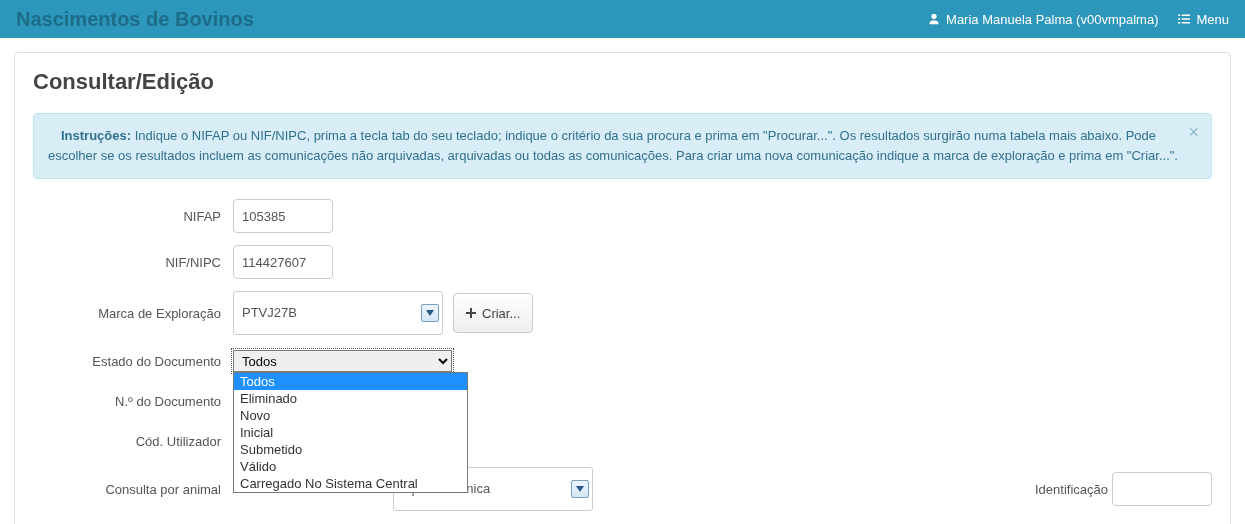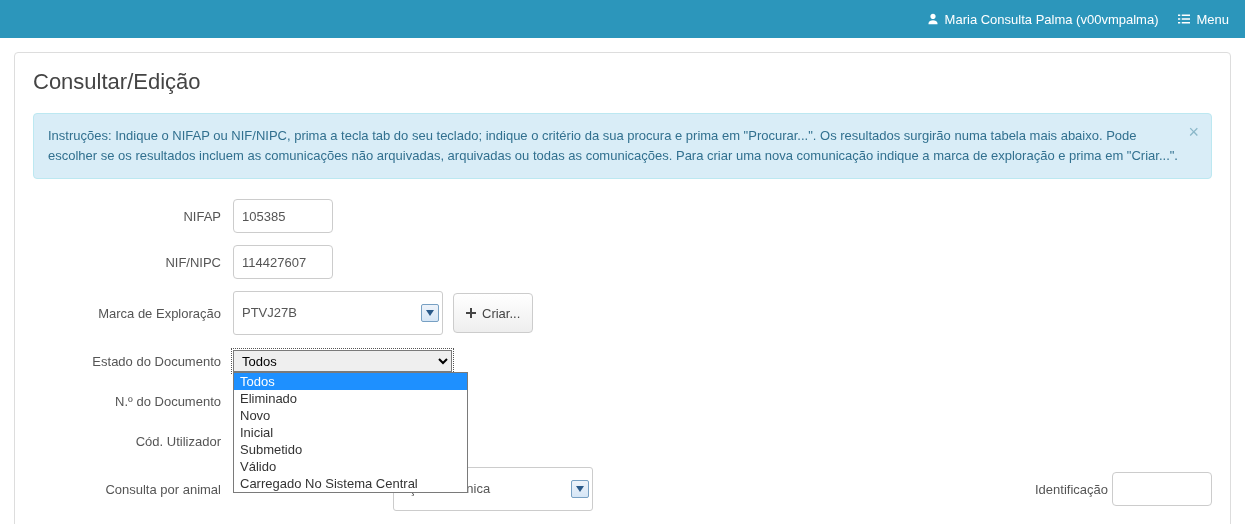--- a/index.html
+++ b/index.html
@@ -40,21 +40,21 @@
       padding: 14px;
     }
     .panel {
       background: #fff;
       border: 1px solid #ddd;
       border-radius: 4px;
       padding: 16px 18px 18px 18px;
     }
     .page-title {
       font-size: 22px;
-      font-weight: normal;
+      font-weight: bold;
       color: #444;
       margin-bottom: 18px;
     }
     .alert {
       position: relative;
       background: #d9edf7;
       border: 1px solid #bce8f1;
       color: #31708f;
       padding: 12px 32px 12px 14px;
       border-radius: 4px;
@@ -183,34 +183,35 @@
     .footer-row {
       display: flex;
       align-items: center;
       gap: 10px;
       border-top: 1px solid #eee;
       padding-top: 16px;
       margin-top: 26px;
     }
     .footer-spacer { flex: 1; }
     .arch-combo .combobox-text { width: 170px; }
-    .bold { font-weight: normal; }
+    .bold { font-weight: bold; margin-left: 13px; }
   </style>
 </head>
 <body>
 
 <div class="topbar">
+  <div class="topbar-title">Nascimentos de Bovinos</div>
   <div class="topbar-spacer"></div>
   <div class="topbar-user">
     <span class="icon-svg">
       <svg width="12" height="12" viewBox="0 0 16 16" fill="#fff">
           <path d="M8 8c2 0 3.5-1.6 3.5-3.5S10 1 8 1 4.5 2.6 4.5 4.5 6 8 8 8zm0 1.5c-2.7 0-6 1.4-6 4V15h12v-1.5c0-2.6-3.3-4-6-4z"></path>
         </svg>
     </span>
-    <span>Maria Consulta Palma (v00vmpalma)</span>
+    <span>Maria Manuela Palma (v00vmpalma)</span>
   </div>
   <div class="topbar-menu">
     <span class="icon-svg">
       <svg width="12" height="12" viewBox="0 0 16 16" fill="#fff">
           <rect x="0" y="2" width="3" height="2"></rect>
           <rect x="5" y="2" width="11" height="2"></rect>
           <rect x="0" y="7" width="3" height="2"></rect>
           <rect x="5" y="7" width="11" height="2"></rect>
           <rect x="0" y="12" width="3" height="2"></rect>
           <rect x="5" y="12" width="11" height="2"></rect>

